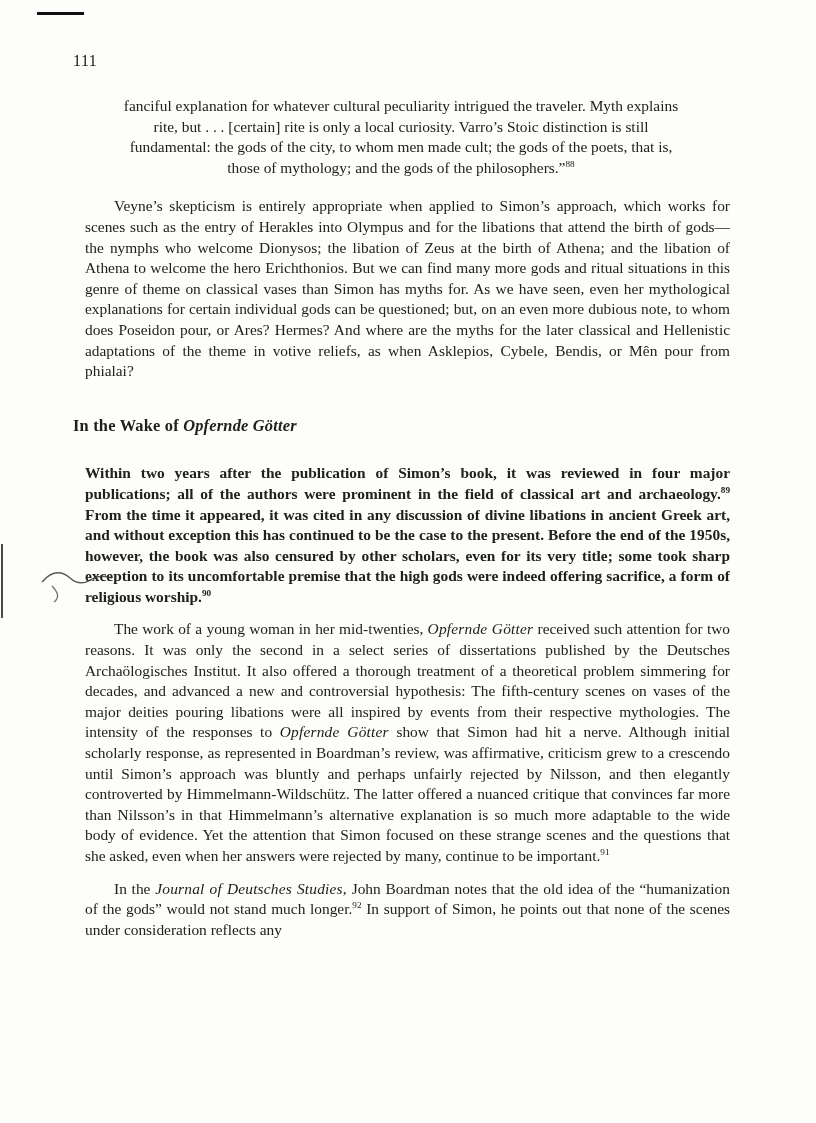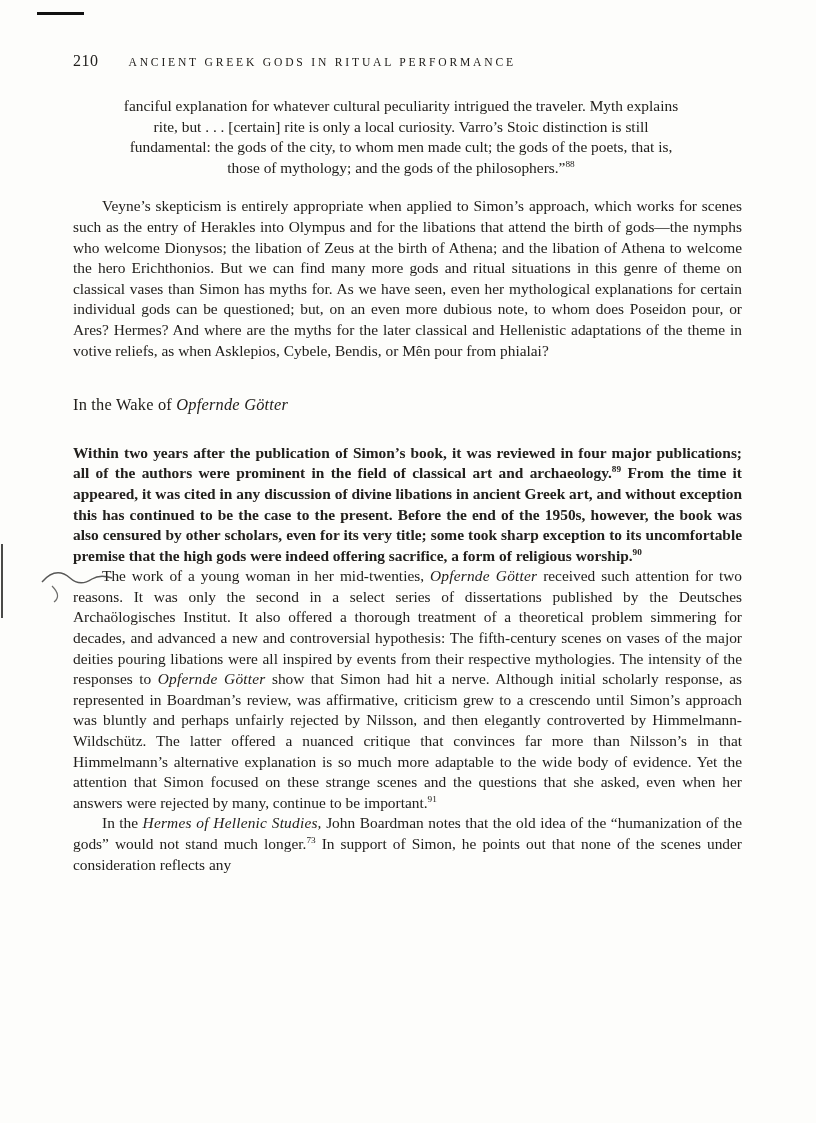--- a/index.html
+++ b/index.html
@@ -42,30 +42,30 @@
     line-height:20.6px;
     text-align:justify;
   }
   blockquote.extract{
     margin:0 0 18px 42px;
     width:572px;
     text-align:center;
     padding:0;
   }
   p.body-para{
-    margin:0;
+    margin:12px;
     text-indent:29px;
   }
   p.body-para.no-indent{
     text-indent:0;
     font-weight:bold;
   }
   h2.section-heading{
     font-size:16.4px;
-    font-weight:normal;
+    font-weight:bold;
     text-align:left;
     margin:34px 0 27px 0;
     text-indent:0;
     letter-spacing:0.2px;
   }
   sup.fn{
     font-size:60%;
     line-height:0;
     vertical-align:super;
     letter-spacing:0;
@@ -96,33 +96,32 @@
 <div class="page">
 
   <div class="mark-top"></div>
   <div class="edge-line"></div>
   <svg class="pen-mark" width="78" height="44" viewBox="0 0 78 44">
     <path d="M4 22 q 14 -16 28 -4 q 10 9 22 1 q 8 -5 20 -1" stroke="#3a3a38" stroke-width="1.4" fill="none" opacity="0.85"></path>
     <path d="M14 26 q 10 10 2 16" stroke="#3a3a38" stroke-width="1.2" fill="none" opacity="0.75"></path>
   </svg>
 
   <header class="running-header">
-    <span class="page-number">210</span>
-    <span class="header-title">ANCIENT GREEK GODS IN RITUAL PERFORMANCE</span>
+    <span class="page-number">111</span>
   </header>
 
   <div class="text-block">
 
     <blockquote class="extract"><span>fanciful explanation for whatever cultural peculiarity intrigued the traveler. Myth explains rite, but . . . [certain] rite is only a local curiosity. Varro’s Stoic distinction is still fundamental: the gods of the city, to whom men made cult; the gods of the poets, that is, those of mythology; and the gods of the philosophers.”</span><sup class="fn">88</sup></blockquote>
 
     <p class="body-para"><span>Veyne’s skepticism is entirely appropriate when applied to Simon’s approach, which works for scenes such as the entry of Herakles into Olympus and for the libations that attend the birth of gods—the nymphs who welcome Dionysos; the libation of Zeus at the birth of Athena; and the libation of Athena to welcome the hero Erichthonios. But we can find many more gods and ritual situations in this genre of theme on classical vases than Simon has myths for. As we have seen, even her mythological explanations for certain individual gods can be questioned; but, on an even more dubious note, to whom does Poseidon pour, or Ares? Hermes? And where are the myths for the later classical and Hellenistic adaptations of the theme in votive reliefs, as when Asklepios, Cybele, Bendis, or Mên pour from phialai?</span></p>
 
     <h2 class="section-heading"><span>In the Wake of </span><i>Opfernde Götter</i></h2>
 
     <p class="body-para no-indent"><span>Within two years after the publication of Simon’s book, it was reviewed in four major publications; all of the authors were prominent in the field of classical art and archaeology.</span><sup class="fn">89</sup><span> From the time it appeared, it was cited in any discussion of divine libations in ancient Greek art, and without exception this has continued to be the case to the present. Before the end of the 1950s, however, the book was also censured by other scholars, even for its very title; some took sharp exception to its uncomfortable premise that the high gods were indeed offering sacrifice, a form of religious worship.</span><sup class="fn">90</sup></p>
 
     <p class="body-para"><span>The work of a young woman in her mid-twenties, </span><i>Opfernde Götter</i><span> received such attention for two reasons. It was only the second in a select series of dissertations published by the Deutsches Archaölogisches Institut. It also offered a thorough treatment of a theoretical problem simmering for decades, and advanced a new and controversial hypothesis: The fifth-century scenes on vases of the major deities pouring libations were all inspired by events from their respective mythologies. The intensity of the responses to </span><i>Opfernde Götter</i><span> show that Simon had hit a nerve. Although initial scholarly response, as represented in Boardman’s review, was affirmative, criticism grew to a crescendo until Simon’s approach was bluntly and perhaps unfairly rejected by Nilsson, and then elegantly controverted by Himmelmann-Wildschütz. The latter offered a nuanced critique that convinces far more than Nilsson’s in that Himmelmann’s alternative explanation is so much more adaptable to the wide body of evidence. Yet the attention that Simon focused on these strange scenes and the questions that she asked, even when her answers were rejected by many, continue to be important.</span><sup class="fn">91</sup></p>
 
-    <p class="body-para"><span>In the </span><i>Hermes of Hellenic Studies,</i><span> John Boardman notes that the old idea of the “humanization of the gods” would not stand much longer.</span><sup class="fn">73</sup><span> In support of Simon, he points out that none of the scenes under consideration reflects any</span></p>
+    <p class="body-para"><span>In the </span><i>Journal of Deutsches Studies,</i><span> John Boardman notes that the old idea of the “humanization of the gods” would not stand much longer.</span><sup class="fn">92</sup><span> In support of Simon, he points out that none of the scenes under consideration reflects any</span></p>
 
   </div>
 
 </div>
 
 </body></html>

